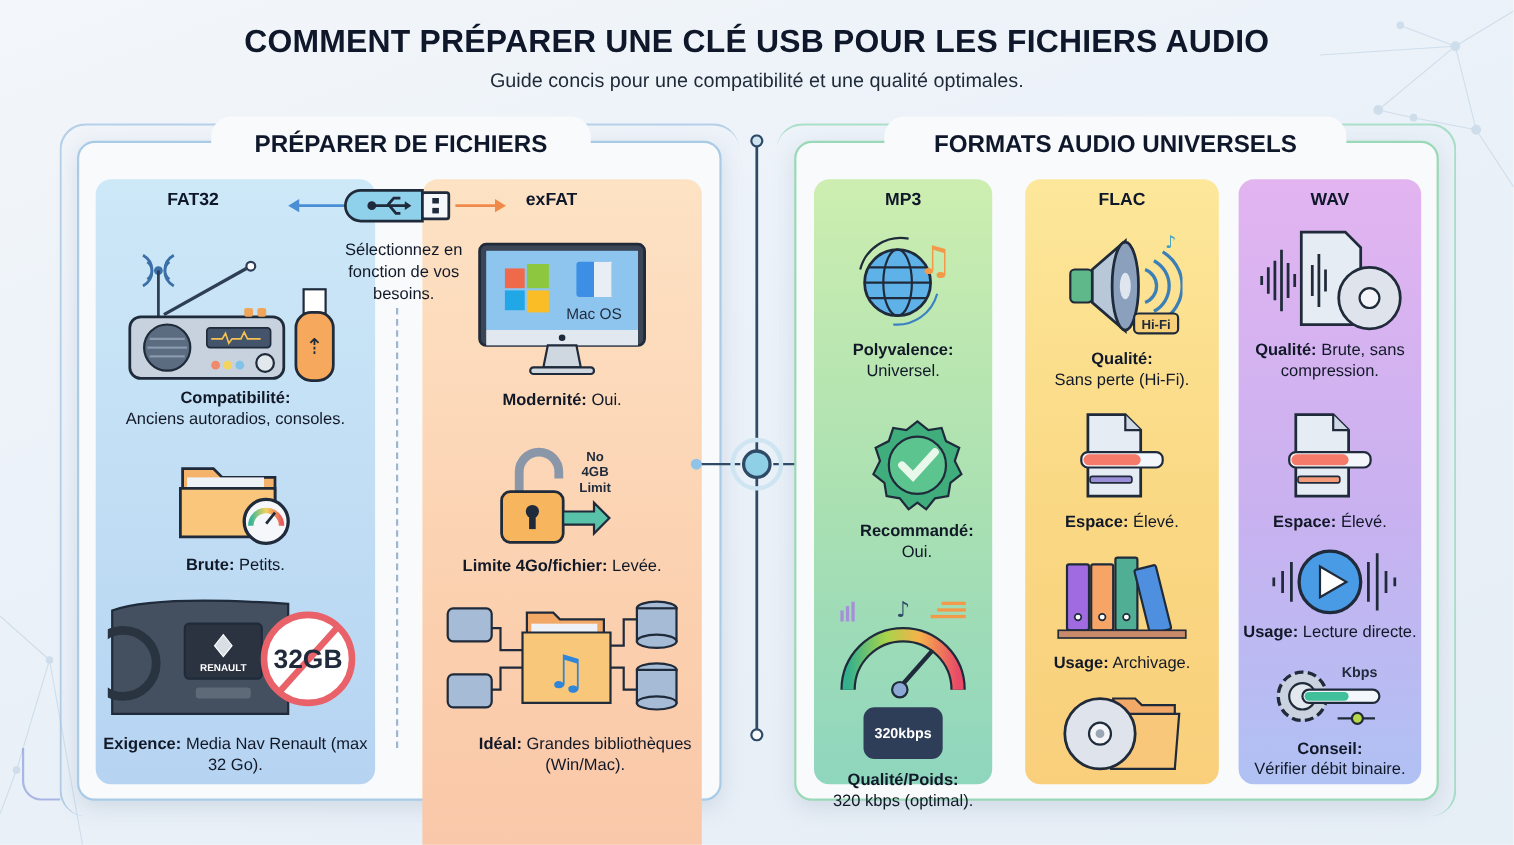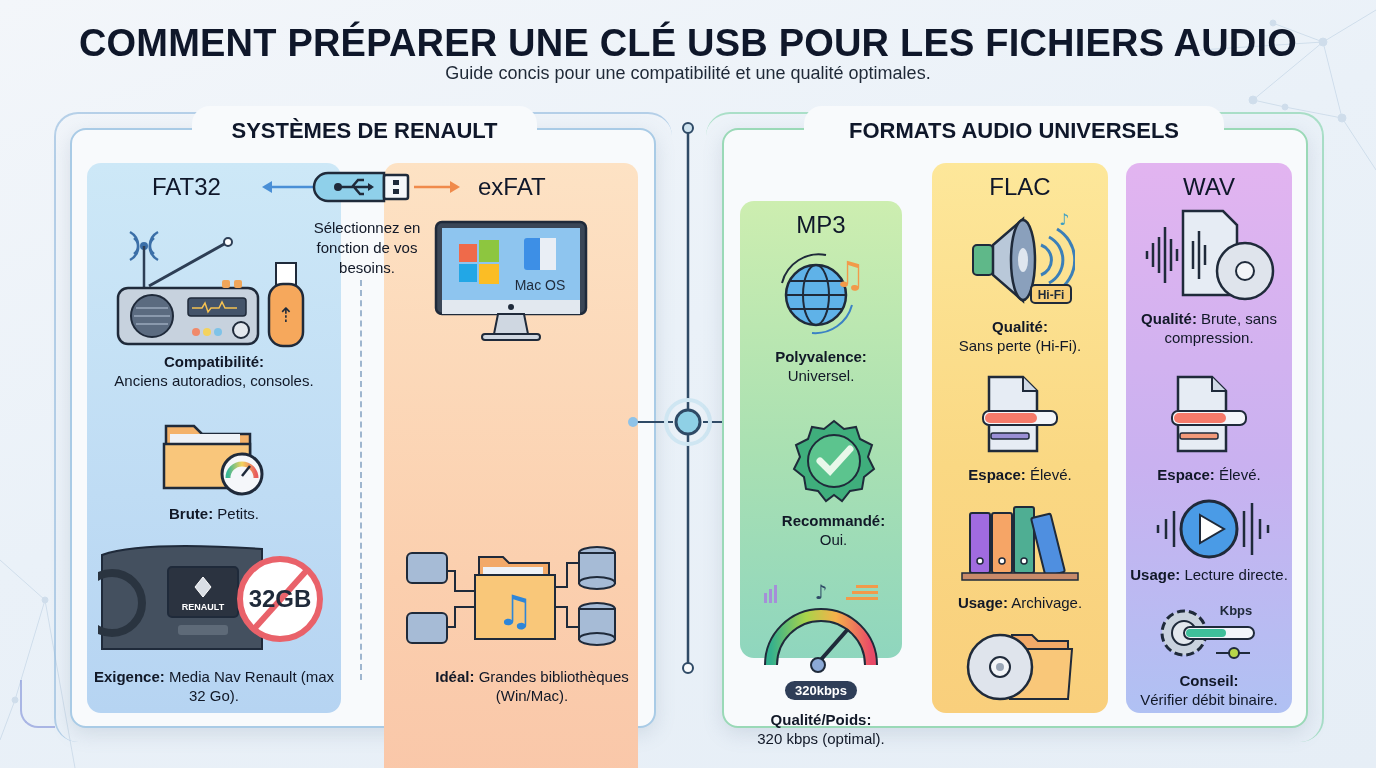--- a/index.html
+++ b/index.html
@@ -7,21 +7,21 @@
   body {
     font-family: "Liberation Sans", sans-serif;
     color: #111827;
     background: linear-gradient(160deg, #f3f6fa 0%, #eaf1f8 45%, #e6eef6 100%);
     position: relative;
   }
   .bg-net { position: absolute; inset: 0; pointer-events: none; }
 
   .title {
     position: absolute; left: 0; right: 0; top: 22px; text-align: center;
-    font-size: 38px; font-weight: 700; letter-spacing: 0.2px; color: #0f172a;
+    font-size: 29px; font-weight: 700; letter-spacing: 0.2px; color: #0f172a;
   }
   .subtitle {
     position: absolute; left: 0; right: 0; top: 63px; text-align: center;
     font-size: 18px; color: #1f2937;
   }
 
   
   .bracket { position: absolute; border: 2px solid; pointer-events: none; }
 
   
@@ -42,28 +42,28 @@
   .col {
     position: absolute; border-radius: 14px; text-align: center;
   }
   .col-fat { left: 15px; top: 33px; width: 254px; height: 550px;
     background: linear-gradient(180deg, #cde8f7 0%, #bfdcf4 60%, #b6d4f2 100%); }
   .col-exfat { left: 312px; top: 33px; width: 254px; height: 694px;
     background: linear-gradient(180deg, #fde2c4 0%, #fbcfae 60%, #f9c4a7 100%); }
   .divider-dashed {
     position: absolute; left: 288px; top: 150px; height: 400px; border-left: 2px dashed #9fb6cf;
   }
-  .col-mp3 { left: 16px; top: 33px; width: 162px; height: 457px;
-    background: linear-gradient(180deg, #cdeeb0 0%, #a9e0b2 55%, #8fd6be 100%); margin-top: 38px; }
+  .col-mp3 { left: 16px; top: 33px; width: 162px; height: 550px;
+    background: linear-gradient(180deg, #cdeeb0 0%, #a9e0b2 55%, #8fd6be 100%); }
   .col-flac { left: 208px; top: 33px; width: 176px; height: 550px;
     background: linear-gradient(180deg, #fde79a 0%, #fad883 55%, #f9cf7c 100%); }
   .col-wav { left: 402px; top: 33px; width: 166px; height: 550px;
     background: linear-gradient(180deg, #e2b4f0 0%, #c9b1f0 55%, #b0c1f3 100%); }
 
-  .col-heading { position: absolute; left: 0; right: 0; top: 10px; font-size: 24px; font-weight: 400; color: #0f172a; }
+  .col-heading { position: absolute; left: 0; right: 0; top: 10px; font-size: 16px; font-weight: 700; color: #0f172a; }
 
   .item { position: absolute; left: 0; right: 0; text-align: center; }
   .icon { display: block; margin: 0 auto; }
   .caption { font-size: 15px; line-height: 19px; color: #111827; }
   .caption b { font-weight: 700; }
 
   .usb-link { position: absolute; left: 0; top: 0; }
   .select-note {
     position: absolute; left: 230px; top: 88px; width: 130px; text-align: center;
     font-size: 15px; line-height: 20px; color: #111827;
@@ -99,21 +99,21 @@
 </svg>
 
 <h1 class="title">COMMENT PRÉPARER UNE CLÉ USB POUR LES FICHIERS AUDIO</h1>
 <p class="subtitle">Guide concis pour une compatibilité et une qualité optimales.</p>
 
 <div class="bracket" style="left:54px; top:112px; width:618px; height:630px; border-color:#8fb8dd; border-radius:24px; border-right:none; border-bottom:none; opacity:0.6;"></div>
 <div class="bracket" style="left:20px; top:680px; width:35px; height:48px; border-color:#7f8fd8; border-radius:0 0 0 18px; border-top:none; border-right:none; opacity:0.6;"></div>
 <div class="bracket" style="left:706px; top:112px; width:618px; height:630px; border-color:#7fd3a8; border-radius:24px; border-left:none; border-bottom:none; opacity:0.6;"></div>
 
 <section class="panel panel-left">
-  <div class="panel-tab">SYSTÈMES DE RENAULT</div>
+  <div class="panel-tab">PRÉPARER DE FICHIERS</div>
 
   <div class="col col-fat">
     <div class="col-heading" style="text-align:left; padding-left:65px;">FAT32</div>
 
     <div class="item" style="top:55px;">
       <svg class="icon" width="220" height="130" viewBox="0 0 220 130">
         <path d="M30 20 a10 10 0 0 1 0 16 M26 14 a16 16 0 0 1 0 28 M50 20 a10 10 0 0 0 0 16 M54 14 a16 16 0 0 0 0 28" stroke="#3b6fa8" stroke-width="2.5" fill="none"></path>
         <circle cx="40" cy="28" r="4" fill="#3b6fa8"></circle>
           <line x1="40" y1="28" x2="40" y2="70" stroke="#2d3e55" stroke-width="2.5"></line>
         <line x1="45" y1="68" x2="122" y2="25" stroke="#2d3e55" stroke-width="3"></line>
@@ -198,22 +198,42 @@
         <rect x="33" y="26" width="18" height="18" fill="#ef6a4a"></rect>
           <rect x="53" y="22" width="20" height="22" fill="#8dc63f"></rect>
         <rect x="33" y="46" width="18" height="18" fill="#22a7e6"></rect>
           <rect x="53" y="46" width="20" height="20" fill="#fbbd25"></rect>
         <rect x="98" y="20" width="32" height="32" rx="3" fill="#3d8fe6"></rect>
           <path d="M114 20 v32 h16 v-32 z" fill="#e9eef5"></path>
         <text x="114" y="72" font-size="14" fill="#1f2a3a" text-anchor="middle" font-family="Liberation Sans, sans-serif">Mac OS</text>
         <path d="M72 96 h26 l4 20 h-34 z" fill="#cfd7e1" stroke="#1f2a3a" stroke-width="2"></path>
         <rect x="56" y="116" width="58" height="6" rx="3" fill="#cfd7e1" stroke="#1f2a3a" stroke-width="2"></rect>
       </svg>
-    </div>
-
+      <div class="caption" style="margin-top:8px;">
+        <b>Modernité:</b>
+        <span>Oui.</span>
+      </div>
+    </div>
+
+    <div class="item" style="top:240px;">
+      <svg class="icon" width="150" height="96" viewBox="0 0 150 96">
+        <path d="M36 44 v-18 a18 18 0 0 1 36 0 v6" stroke="#8a97a8" stroke-width="8" fill="none"></path>
+        <rect x="20" y="44" width="56" height="46" rx="8" fill="#f7b55e" stroke="#1f2a3a" stroke-width="2.5"></rect>
+        <circle cx="48" cy="62" r="6" fill="#1f2a3a"></circle>
+          <rect x="45" y="64" width="6" height="14" fill="#1f2a3a"></rect>
+        <path d="M76 62 h28 v-8 l14 14 l-14 14 v-8 h-28 z" fill="#59c3a9" stroke="#1f2a3a" stroke-width="2"></path>
+        <text x="105" y="16" font-size="12" font-weight="700" fill="#1f2a3a" text-anchor="middle" font-family="Liberation Sans, sans-serif">No</text>
+        <text x="105" y="30" font-size="12" font-weight="700" fill="#1f2a3a" text-anchor="middle" font-family="Liberation Sans, sans-serif">4GB</text>
+        <text x="105" y="44" font-size="12" font-weight="700" fill="#1f2a3a" text-anchor="middle" font-family="Liberation Sans, sans-serif">Limit</text>
+      </svg>
+      <div class="caption" style="margin-top:6px;">
+        <b>Limite 4Go/fichier:</b>
+        <span>Levée.</span>
+      </div>
+    </div>
 
     <div class="item" style="top:380px;">
       <svg class="icon" width="220" height="112" viewBox="0 0 220 112">
         <g stroke="#1f2a3a" stroke-width="2" fill="none">
           <path d="M34 28 h20 v20 h24"></path>
             <path d="M34 84 h20 v-20 h24"></path>
           <path d="M186 20 h-20 v24 h-24"></path>
             <path d="M186 84 h-20 v-20 h-24"></path>
         </g>
         <rect x="6" y="10" width="40" height="30" rx="5" fill="#a6bbd6" stroke="#1f2a3a" stroke-width="2"></rect>
@@ -319,21 +339,21 @@
             <linearGradient id="g2">
               <stop offset="0" stop-color="#34b08e"></stop>
               <stop offset="0.35" stop-color="#a9d44a"></stop>
               <stop offset="0.65" stop-color="#f6b14a"></stop>
               <stop offset="1" stop-color="#e84a68"></stop>
             </linearGradient>
           </defs>
         <line x1="62" y1="84" x2="92" y2="50" stroke="#1f2a3a" stroke-width="4"></line>
         <circle cx="62" cy="86" r="7" fill="#8ca9d6" stroke="#1f2a3a" stroke-width="2"></circle>
       </svg>
-      <div style="display:inline-block; margin-top:2px; padding:2px 10px; background:#2f3e58; color:#fff; border-radius:10px; font-size:13px; font-weight:700;">320kbps</div>
+      <div style="display:inline-block; margin-top:2px; padding:16px 10px; background:#2f3e58; color:#fff; border-radius:10px; font-size:13px; font-weight:700;">320kbps</div>
       <div class="caption" style="margin-top:10px;">
         <b>Qualité/Poids:</b><br>
         <span>320 kbps (optimal).</span>
       </div>
     </div>
   </div>
 
   <div class="col col-flac">
     <div class="col-heading">FLAC</div>
     <div class="item" style="top:44px;">

